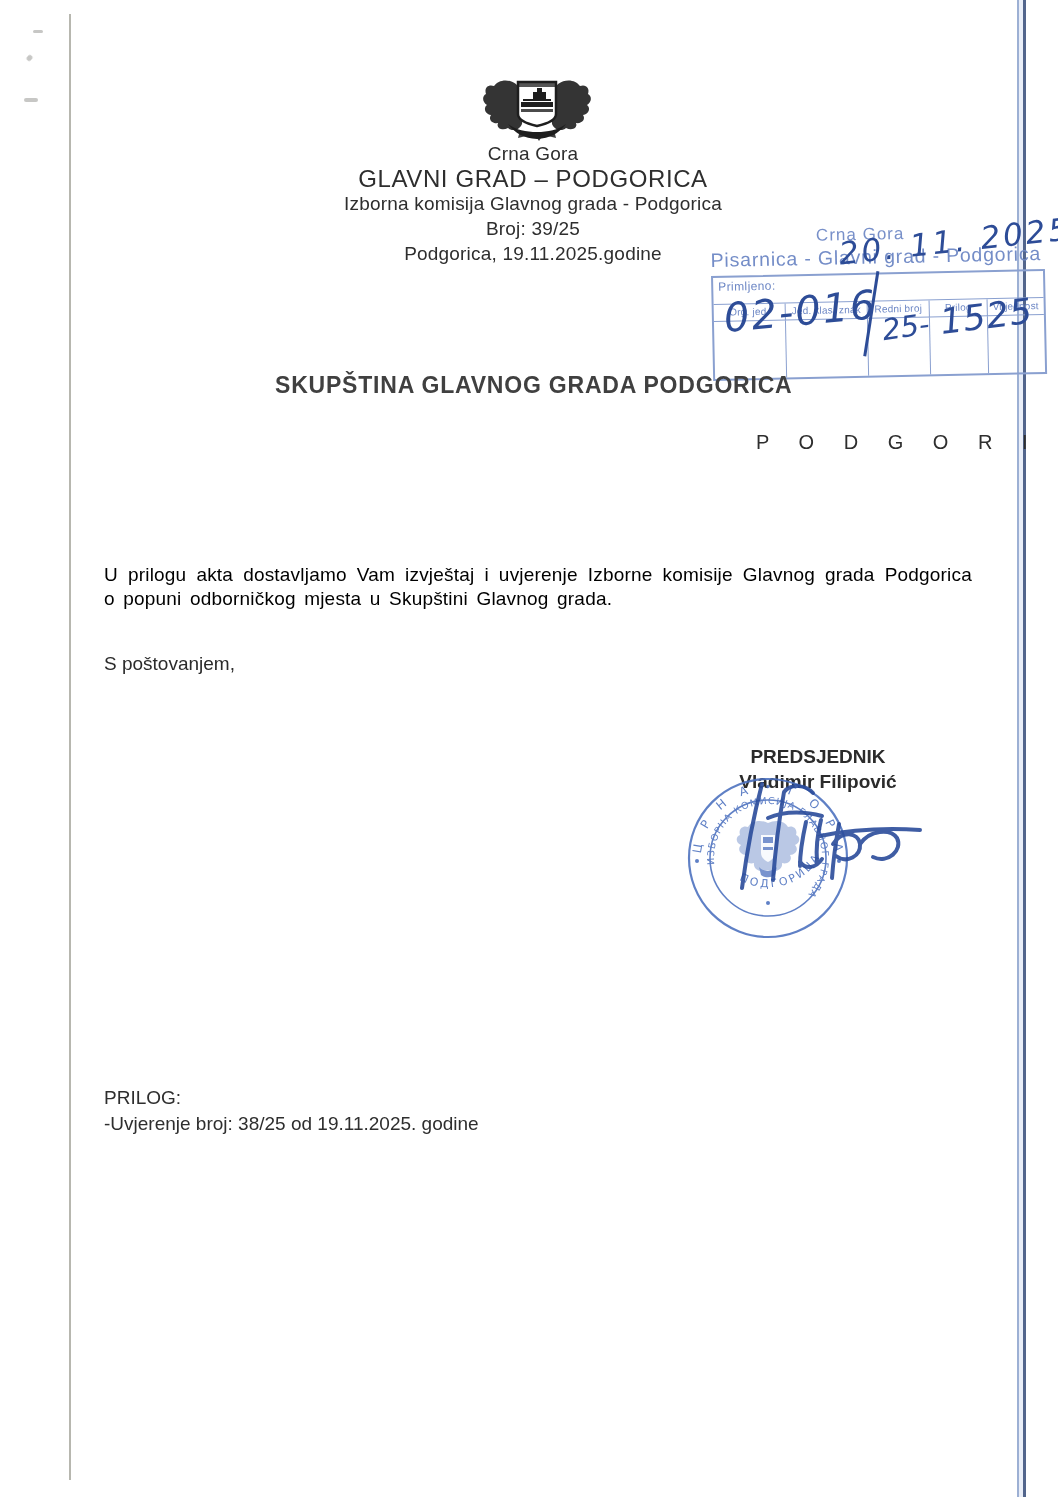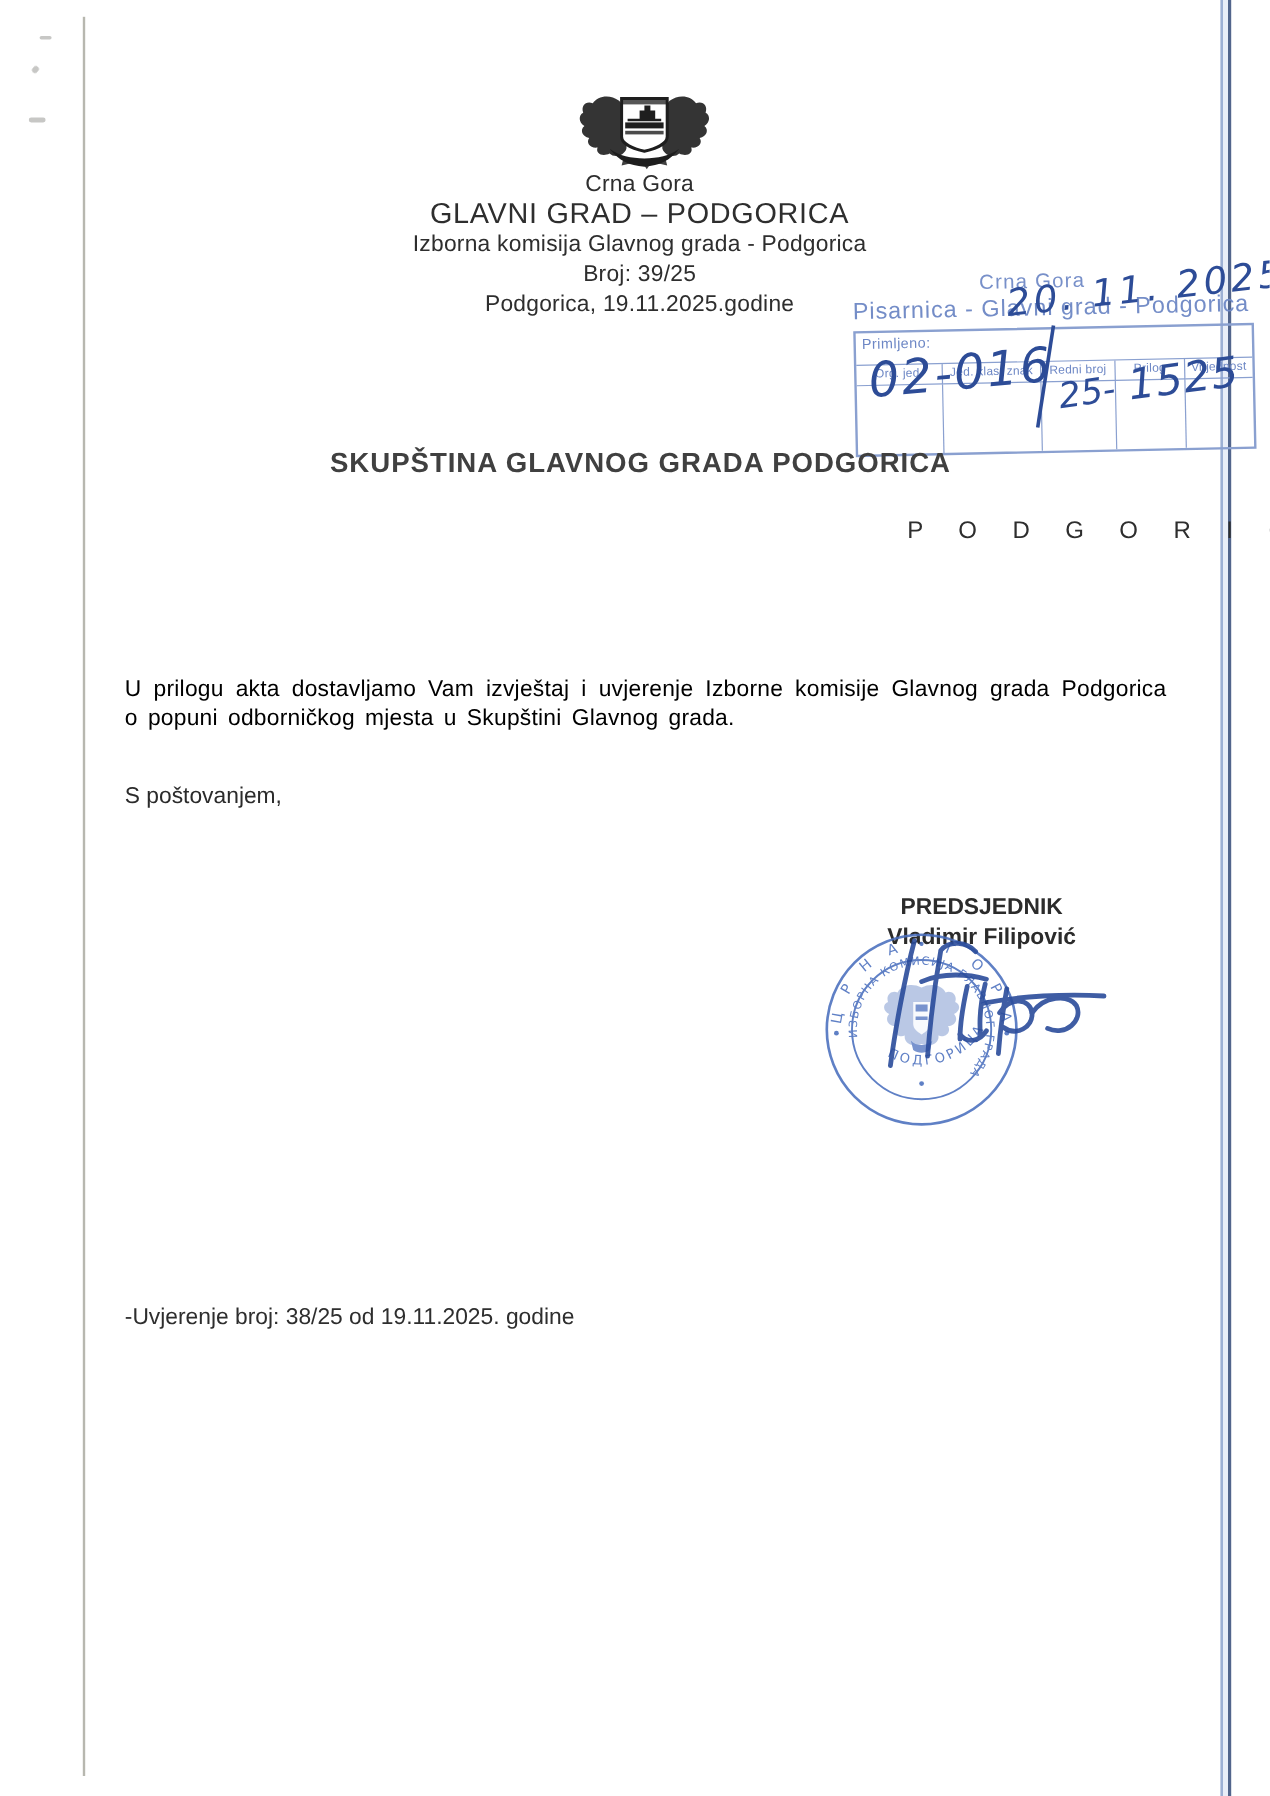--- a/index.html
+++ b/index.html
@@ -179,14 +179,15 @@
     <path d="M114,50 C110,68 108,82 108,94"></path>
     <path d="M129,48 C125,64 124,78 125,90 M108,90 C114,98 124,96 130,87"></path>
     <path d="M147,52 C143,74 141,92 140,106"></path>
     <path d="M141,72 C150,58 166,60 168,72 C169,84 155,92 144,84"></path>
     <path d="M168,72 C178,58 198,56 205,66 C211,78 196,92 181,85"></path>
     <path d="M128,64 C158,58 196,56 228,58"></path>
   </g>
 </svg>
 
 <div class="abs prilog">
+  <div class="pl">PRILOG:</div>
   <div class="pl">-Uvjerenje broj: 38/25 od 19.11.2025. godine</div>
 </div>
 
 </body></html>

